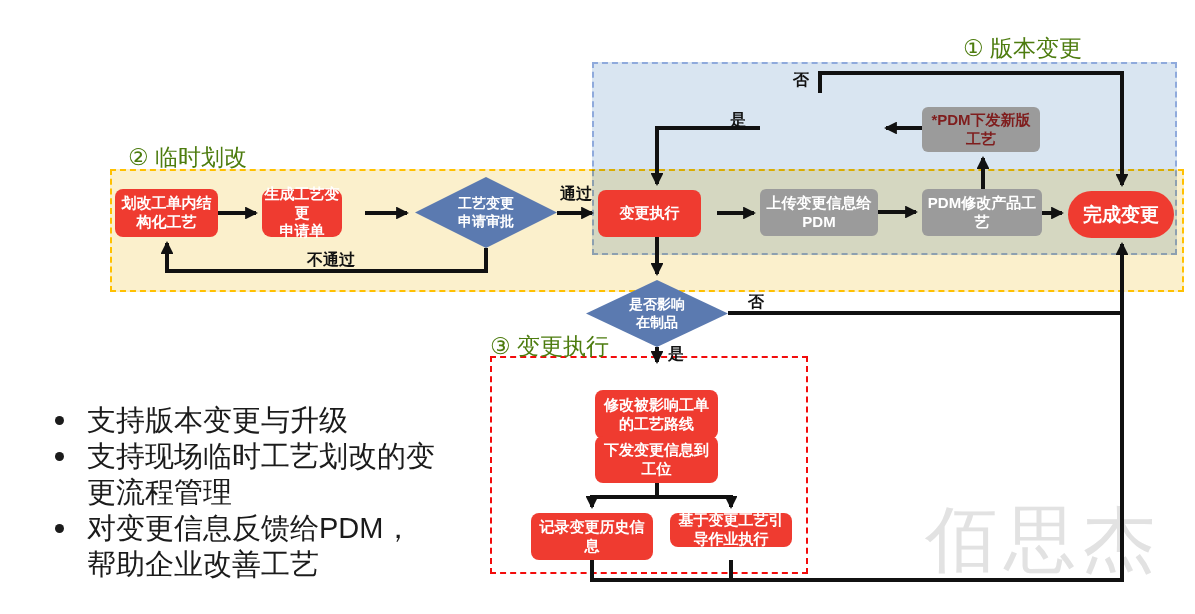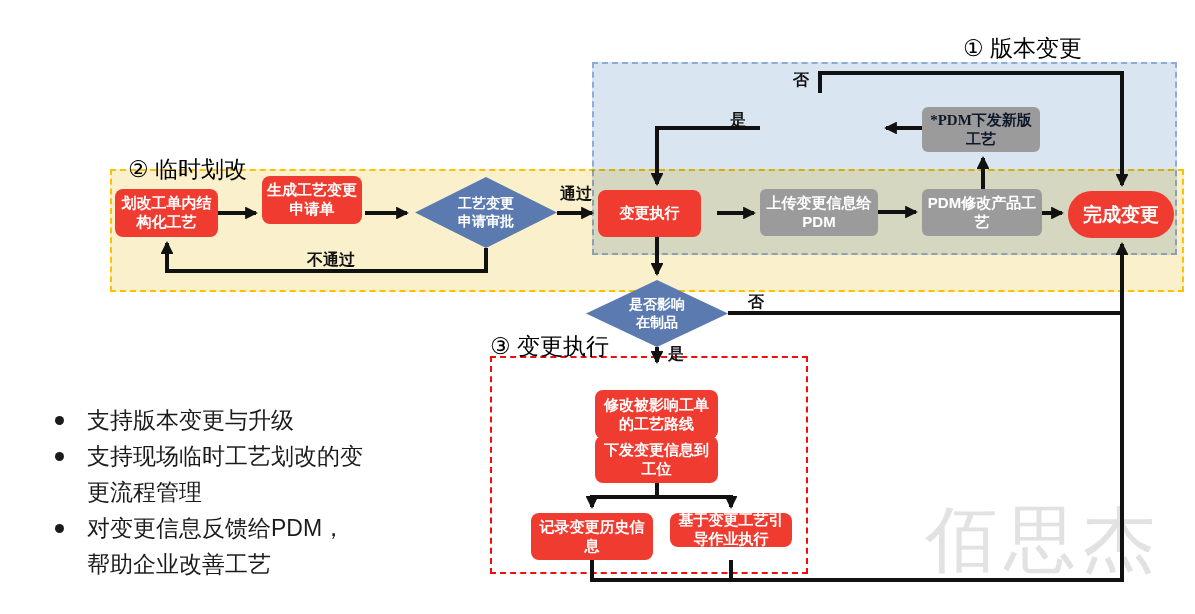--- a/index.html
+++ b/index.html
@@ -22,53 +22,53 @@
   .connectors{position:absolute;left:0;top:0;z-index:2;}
   
   .node{position:absolute;box-sizing:border-box;display:flex;align-items:center;
     justify-content:center;text-align:center;color:#fff;font-weight:bold;
     font-size:15px;line-height:1.25;white-space:pre-line;z-index:3;}
   .rect-red{background:#EF3B30;border-radius:8px;}
   .rect-gray{background:#9B9B9B;border-radius:6px;}
   .stadium{background:#EF3B30;border-radius:24px;font-size:19px;}
   .diamond{background:#5B7AB0;clip-path:polygon(50% 0%,100% 50%,50% 100%,0% 50%);
     font-size:14px;}
-  .gold-text{color:#0f172a;font-family:Liberation Serif, serif;}
+  .gold-text{color:#7f1d1d;}
   #n1{left:115px;top:189px;width:103px;height:48px;}
-  #n2{left:262px;top:176px;width:100px;height:48px;}
+  #n2{left:262px;top:189px;width:80px;height:48px;border-radius:9px;}
   #d1{left:415px;top:177px;width:142px;height:71px;}
   #n3{left:598px;top:190px;width:103px;height:47px;}
   #n4{left:760px;top:189px;width:118px;height:47px;}
   #n5{left:922px;top:189px;width:120px;height:47px;}
   #n6{left:1068px;top:191px;width:106px;height:47px;}
   #n7{left:922px;top:107px;width:118px;height:45px;}
   #d2{left:760px;top:93px;width:120px;height:70px;}
   #d3{left:586px;top:280px;width:142px;height:67px;}
   #n8{left:595px;top:368px;width:123px;height:49px;margin-top:22px;}
   #n9{left:595px;top:436px;width:123px;height:47px;}
   #n10{left:531px;top:513px;width:122px;height:47px;}
   #n11{left:670px;top:513px;width:122px;height:34px;}
   
-  .section-label{position:absolute;color:#000000;font-size:23px;font-weight:500;
+  .section-label{position:absolute;color:#4d7c0f;font-size:23px;font-weight:500;
     white-space:nowrap;z-index:4;}
   #sec1{left:963px;top:33px;}
-  #sec2{left:128px;top:154px;}
+  #sec2{left:128px;top:142px;}
   #sec3{left:490px;top:331px;}
   .edge-label{position:absolute;color:#111;font-size:16px;font-weight:bold;
     white-space:nowrap;z-index:4;}
   #lbl-pass{left:560px;top:184px;text-align:center;}
   #lbl-reject{left:307px;top:250px;}
   #lbl-yes-top{left:730px;top:110px;}
   #lbl-no-top{left:793px;top:70px;}
   #lbl-no-mid{left:748px;top:292px;}
   #lbl-yes-mid{left:668px;top:344px;}
   
   .bullets{position:absolute;left:30px;top:402px;width:460px;margin:0;
     padding:0 0 0 57px;list-style:none;z-index:3;}
-  .bullets li{position:relative;font-size:23px;line-height:36px;color:#1B1B1B;
+  .bullets li{position:relative;font-size:29px;line-height:36px;color:#1B1B1B;
     white-space:pre-line;}
   .bullets li::before{content:"";position:absolute;left:-32px;top:14px;width:9px;
     height:9px;border-radius:50%;background:#1B1B1B;}
 </style>
 </head>
 <body>
 
 <div class="canvas">
 
   <div class="region" id="region-yellow"></div>

